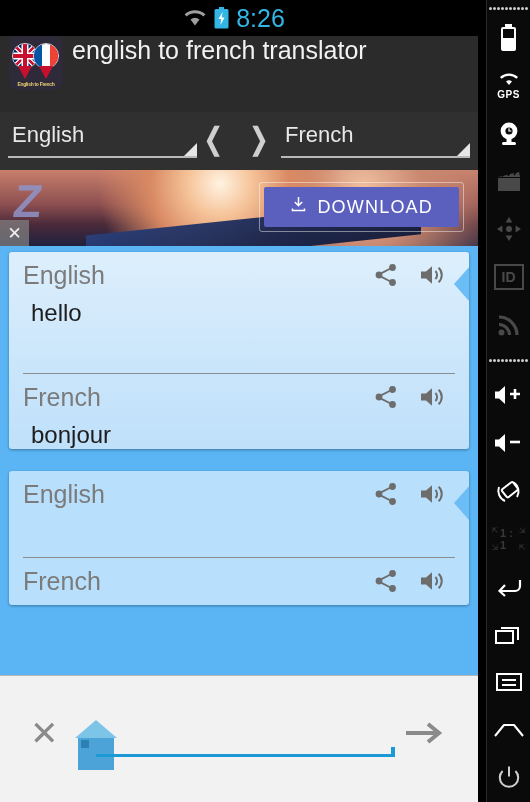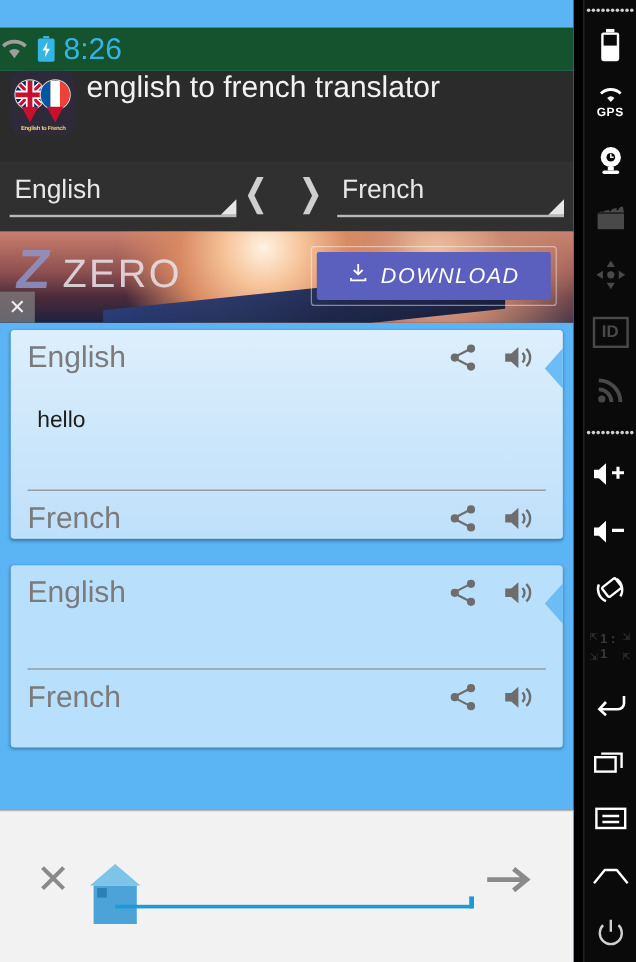--- a/index.html
+++ b/index.html
@@ -9,23 +9,23 @@
   #root { position:relative; width:530px; height:802px; background:#000; }
 
   
   #screen {
     position:absolute; left:0; top:0; width:478px; height:802px;
     background:#5bb5f5; overflow:hidden;
   }
 
   
   #statusbar {
-    position:relative; height:36px; background:#14532d; width:100%;
-    display:flex; align-items:center; justify-content:flex-start;
-    padding-right:10px; gap:7px;margin-top:23px;
+    position:relative; height:36px; background:#000000; width:100%;
+    display:flex; align-items:center; justify-content:center;
+    padding-right:10px; gap:7px;
   }
   #statusbar .clock {
     color:#33b5e5; font-size:25px; line-height:25px; letter-spacing:0px;
   }
   .wifi-ico { width:24px; height:18px; position:relative; }
   .batt-ico { width:15px; height:22px; position:relative; }
 
   
   #appbar {
     height:76px; background:#2b2b2b; display:flex; align-items:flex-start;
@@ -83,21 +83,21 @@
   #adbanner .zmark {
     position:absolute; left:14px; top:8px; font-size:46px; color:#8f94c9;
     font-weight:600; transform:skewX(-8deg); opacity:.85; line-height:46px;
   }
   #adbanner .zword {
     position:absolute; left:52px; top:18px; font-size:33px; letter-spacing:2px;
     color:#e9e4ea; opacity:.85; line-height:33px;
   }
   #dlwrap {
     position:absolute; right:14px; top:12px; padding:4px;
-    border:1px solid rgba(255,255,255,.45); border-radius:3px;font-style:italic;
+    border:1px solid rgba(255,255,255,.45); border-radius:3px;
   }
   #dlbtn {
     background:#5b5fbe; color:#fff; font-size:18px; letter-spacing:1.2px;
     padding:9px 26px; display:flex; align-items:center; gap:10px; border-radius:2px;
   }
   #adclose {
     position:absolute; left:0; bottom:0; width:29px; height:26px;
     background:rgba(130,130,130,.72); color:#efefef; font-size:17px;
     display:flex; align-items:center; justify-content:center;
   }
@@ -113,21 +113,21 @@
   .card.c2 { background:#b8dffb; }
   .card .notch {
     position:absolute; right:-1px; top:14px; width:0;height:0;
     border-top:18px solid transparent; border-bottom:18px solid transparent;
     border-right:16px solid #6cbcf6;
   }
   .seg { position:relative; padding:6px 14px 0 14px; }
   .seghead { display:flex; align-items:center; }
   .seglang { color:#7b7b7b; font-size:25px; flex:1 1 auto; }
   .icobtn { width:46px; height:34px; display:flex; align-items:center; justify-content:center; }
-  .segtext { color:#1d1d1d; font-size:19px; padding:7px 2px 0 8px;margin-top:18px; }
+  .segtext { color:#1d1d1d; font-size:24px; padding:7px 2px 0 8px; }
   .segspace { height:46px; }
   .divider { height:1px; background:#8d8d8d; margin:0 14px; }
 
   
   #sheet {
     position:absolute; left:0; bottom:0; width:478px; height:127px;
     background:#f2f2f2; border-top:1px solid #b7b7b7;
   }
   #sheet .wm {
     position:absolute; left:8px; top:66px; font-size:20px; color:#d9d9d9;
@@ -219,21 +219,20 @@
       <div class="spinner">
         <div class="sval">French</div>
         <div class="sline"></div>
         <div class="stri"></div>
       </div>
     </div>
 
     <div id="adbanner">
       <div class="blueshard"></div>
       <div class="zmark">Z</div>
-      <div class="zword">ZERO</div>
       <div id="dlwrap">
         <div id="dlbtn">
           <span>
             <svg width="17" height="17" viewBox="0 0 17 17">
               <path d="M8.5 1 V9 M4.8 6 L8.5 9.6 L12.2 6" stroke="#fff" stroke-width="1.5" fill="none"></path>
               <path d="M2.5 12.6 V14.6 H14.5 V12.6" stroke="#fff" stroke-width="1.5" fill="none"></path>
             </svg>
           </span>
           <span>DOWNLOAD</span>
         </div>
@@ -280,20 +279,21 @@
               </svg>
             </div>
             <div class="icobtn">
               <svg width="26" height="24" viewBox="0 0 26 24">
                 <path d="M2 8.5 H7 L13 3.2 V20.8 L7 15.5 H2 Z" fill="#6d6d6d"></path>
                 <path d="M16.4 8 A5.6 5.6 0 0 1 16.4 16" stroke="#6d6d6d" stroke-width="2" fill="none"></path>
                 <path d="M19.6 4.8 A9.8 9.8 0 0 1 19.6 19.2" stroke="#6d6d6d" stroke-width="2" fill="none"></path>
               </svg>
             </div>
           </div>
+          <div class="segtext">bonjour</div>
         </div>
       </div>
 
       <div class="card c2">
         <div class="notch"></div>
         <div class="seg">
           <div class="seghead">
             <div class="seglang">English</div>
             <div class="icobtn">
               <svg width="26" height="26" viewBox="0 0 26 26">

